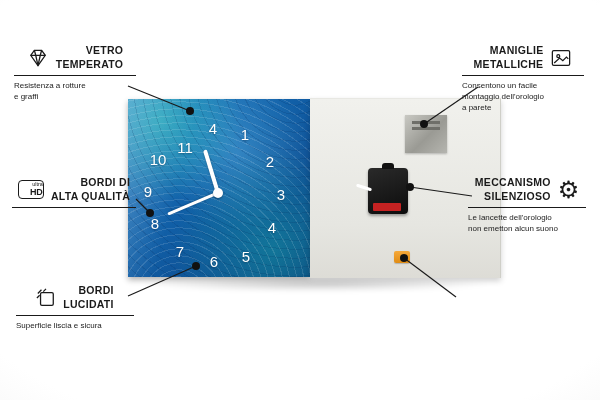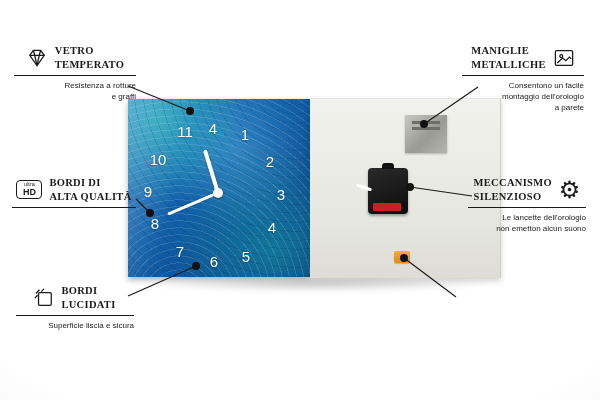--- a/index.html
+++ b/index.html
@@ -70,27 +70,27 @@
   .foam-spacer{
     position:absolute;left:84px;top:152px;width:16px;height:12px;border-radius:2px;
     background:linear-gradient(180deg,#f6a93a,#e08c14);box-shadow:0 1px 1px rgba(0,0,0,0.2);
   }
   
   svg.callouts{position:absolute;left:0;top:0;pointer-events:none;}
   
   .feature{position:absolute;color:#1a1a1a;}
   .feature .head{display:flex;align-items:center;justify-content:center;gap:7px;
     border-bottom:1px solid #1a1a1a;padding-bottom:4px;}
-  .feature .title{font-weight:bold;font-size:10.5px;letter-spacing:0.3px;text-align:left;
-    white-space:pre-line;line-height:1.3;font-family:Liberation Serif, serif;}
-  .feature .subtitle{font-size:8px;text-align:right;margin-top:5px;white-space:pre-line;
+  .feature .title{font-weight:bold;font-size:10.5px;letter-spacing:0.3px;text-align:right;
+    white-space:pre-line;line-height:1.3;}
+  .feature .subtitle{font-size:8px;text-align:left;margin-top:5px;white-space:pre-line;
     line-height:1.35;color:#222;}
   .icon{flex:0 0 auto;display:flex;align-items:center;justify-content:center;}
   .hd-box{border:1.5px solid #1a1a1a;border-radius:4px;width:24px;padding:1px 0;
-    display:flex;flex-direction:column;align-items:center;line-height:1;}
+    display:flex;flex-direction:column;align-items:flex-end;line-height:1;}
   .hd-box .hd-small{font-size:5.5px;}
   .hd-box .hd-big{font-size:9px;font-weight:bold;}
   .gear-glyph{font-size:24px;line-height:1;color:#1a1a1a;}
 </style>
 </head>
 <body>
 
 <div class="stage">
 
   <div class="shadow"></div>
@@ -100,21 +100,21 @@
     <span class="clock-num" style="left:117px;top:35px">1</span>
     <span class="clock-num" style="left:142px;top:62px">2</span>
     <span class="clock-num" style="left:153px;top:95px">3</span>
     <span class="clock-num" style="left:144px;top:128px">4</span>
     <span class="clock-num" style="left:118px;top:157px">5</span>
     <span class="clock-num" style="left:86px;top:162px">6</span>
     <span class="clock-num" style="left:52px;top:152px">7</span>
     <span class="clock-num" style="left:27px;top:124px">8</span>
     <span class="clock-num" style="left:20px;top:92px">9</span>
     <span class="clock-num" style="left:30px;top:60px">10</span>
-    <span class="clock-num" style="left:57px;top:32px">11</span>
+    <span class="clock-num" style="left:57px;top:48px">11</span>
     <div class="hand hour"></div>
     <div class="hand minute"></div>
     <div class="center-dot"></div>
   </div>
 
   <div class="clock-back">
     <div class="hanger-plate">
       <div class="slot s1"></div>
       <div class="slot s2"></div>
     </div>

